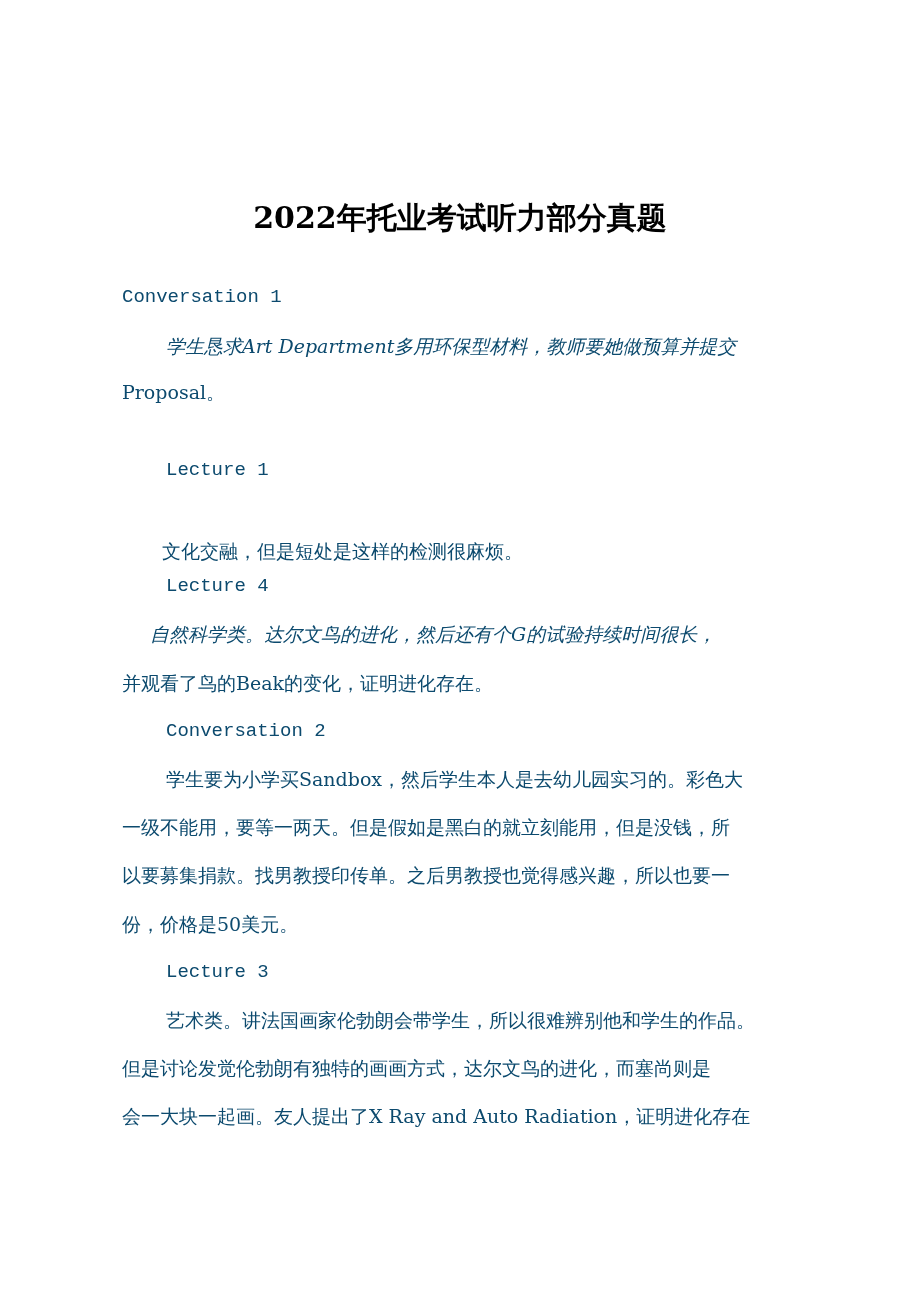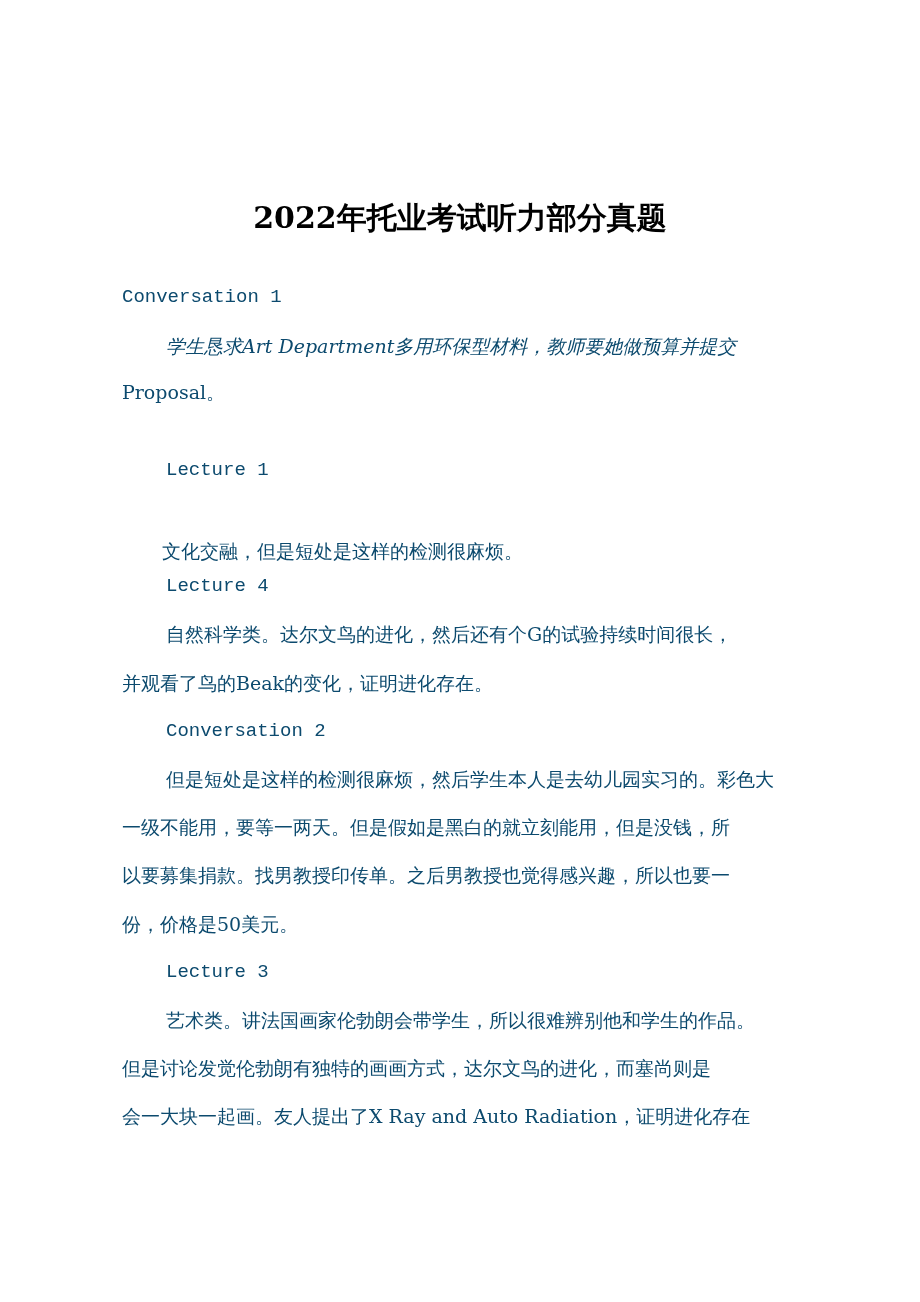--- a/index.html
+++ b/index.html
@@ -53,25 +53,25 @@
   <div class="title">2022年托业考试听力部分真题</div>
 
   <div class="line latin" style="left:122px; top:284px;">Conversation 1</div>
   <div class="line" style="left:166px; top:333px;font-style:italic;">学生恳求Art Department多用环保型材料，教师要她做预算并提交</div>
   <div class="line" style="left:122px; top:379px;">Proposal。</div>
 
   <div class="line latin" style="left:166px; top:429px;margin-top:28px;">Lecture 1</div>
   <div class="line" style="left:122px; top:538px;margin-left:40px;">文化交融，但是短处是这样的检测很麻烦。</div>
 
   <div class="line latin" style="left:166px; top:573px;">Lecture 4</div>
-  <div class="line" style="left:166px; top:621px;">自然科学类。达尔文鸟的进化，然后还有个G的试验持续时间很长，</div>
+  <div class="line" style="left:150px; top:621px;font-style:italic;">自然科学类。达尔文鸟的进化，然后还有个G的试验持续时间很长，</div>
   <div class="line" style="left:122px; top:670px;">并观看了鸟的Beak的变化，证明进化存在。</div>
 
   <div class="line latin" style="left:166px; top:718px;">Conversation 2</div>
-  <div class="line" style="left:166px; top:766px;">但是短处是这样的检测很麻烦，然后学生本人是去幼儿园实习的。彩色大</div>
+  <div class="line" style="left:166px; top:766px;">学生要为小学买Sandbox，然后学生本人是去幼儿园实习的。彩色大</div>
   <div class="line" style="left:122px; top:814px;">一级不能用，要等一两天。但是假如是黑白的就立刻能用，但是没钱，所</div>
   <div class="line" style="left:122px; top:862px;">以要募集捐款。找男教授印传单。之后男教授也觉得感兴趣，所以也要一</div>
   <div class="line" style="left:122px; top:911px;">份，价格是50美元。</div>
 
   <div class="line latin" style="left:166px; top:959px;">Lecture 3</div>
   <div class="line" style="left:166px; top:1007px;">艺术类。讲法国画家伦勃朗会带学生，所以很难辨别他和学生的作品。</div>
   <div class="line" style="left:122px; top:1055px;">但是讨论发觉伦勃朗有独特的画画方式，达尔文鸟的进化，而塞尚则是</div>
   <div class="line" style="left:122px; top:1103px;">会一大块一起画。友人提出了X Ray and Auto Radiation，证明进化存在</div>
 
 </div>

